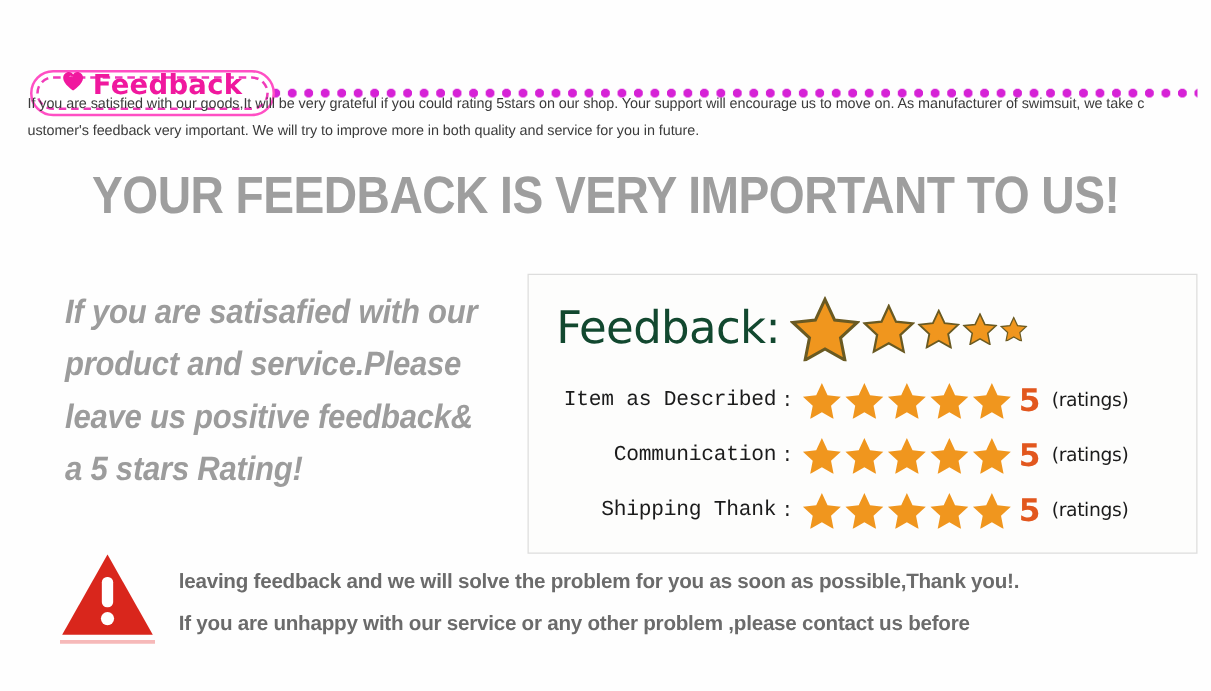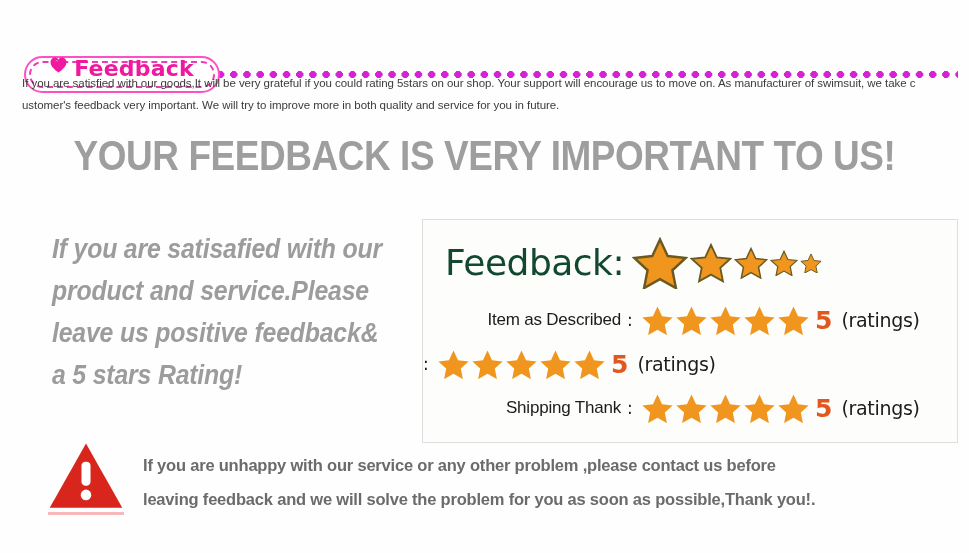--- a/index.html
+++ b/index.html
@@ -175,21 +175,21 @@
   }
   .fb-row {
     display: flex;
     align-items: center;
     height: 44px;
   }
   .fb-row-label {
     width: 198px;
     text-align: right;
     padding-right: 6px;
-    font-family: Liberation Sans, sans-serif;
+    font-family: Liberation Mono, monospace;
     font-size: 17px;
     color: #1b1b1b;
     white-space: nowrap;
     letter-spacing: -0.2px;
   }
   .fb-row-colon {
     width: 14px;
     font-size: 17px;
     color: #1b1b1b;
     font-family: "DejaVu Sans", sans-serif;
@@ -203,21 +203,21 @@
     margin-left: 5px;
     font-family: "DejaVu Sans", sans-serif;
     font-size: 25px;
     font-weight: 600;
     color: #e2571e;
     line-height: 1;
   }
   .fb-row-unit {
     margin-left: 9px;
     font-family: "DejaVu Sans", sans-serif;
-    font-size: 19px;
+    font-size: 15px;
     color: #1b1b1b;
     white-space: nowrap;
     letter-spacing: -0.3px;
   }
 
   
   .warn-wrap {
     position: absolute;
     left: 48px;
     top: 440px;
@@ -330,20 +330,21 @@
             <path d="M16 1.4 L20.4 10.9 L30.7 12 L23.1 19 L25.1 29.2 L16 24.1 L6.9 29.2 L8.9 19 L1.3 12 L11.6 10.9 Z" fill="#f0961e"></path>
           </svg>
           <svg viewBox="0 0 32 30" width="33" height="30.9375" style="display: block;">
             <path d="M16 1.4 L20.4 10.9 L30.7 12 L23.1 19 L25.1 29.2 L16 24.1 L6.9 29.2 L8.9 19 L1.3 12 L11.6 10.9 Z" fill="#f0961e"></path>
           </svg>
         </span>
         <span class="fb-row-score">5</span>
         <span class="fb-row-unit">(ratings)</span>
       </div>
       <div class="fb-row">
+        <span class="fb-row-label">Communication</span>
         <span class="fb-row-colon">:</span>
         <span class="fb-row-stars">
           <svg viewBox="0 0 32 30" width="33" height="30.9375" style="display: block;">
             <path d="M16 1.4 L20.4 10.9 L30.7 12 L23.1 19 L25.1 29.2 L16 24.1 L6.9 29.2 L8.9 19 L1.3 12 L11.6 10.9 Z" fill="#f0961e"></path>
           </svg>
           <svg viewBox="0 0 32 30" width="33" height="30.9375" style="display: block;">
             <path d="M16 1.4 L20.4 10.9 L30.7 12 L23.1 19 L25.1 29.2 L16 24.1 L6.9 29.2 L8.9 19 L1.3 12 L11.6 10.9 Z" fill="#f0961e"></path>
           </svg>
           <svg viewBox="0 0 32 30" width="33" height="30.9375" style="display: block;">
             <path d="M16 1.4 L20.4 10.9 L30.7 12 L23.1 19 L25.1 29.2 L16 24.1 L6.9 29.2 L8.9 19 L1.3 12 L11.6 10.9 Z" fill="#f0961e"></path>
@@ -384,17 +385,17 @@
     </div>
 </div>
 
 <div class="warn-wrap">
   <svg class="warn-icon" viewBox="0 0 100 90">
     <path d="M50 2 L98 87 L2 87 Z" fill="#d9261c"></path>
     <rect x="44" y="26" width="12" height="32" rx="5.5" fill="#ffffff"></rect>
     <circle cx="50" cy="70" r="7" fill="#ffffff"></circle>
   </svg>
   <div class="warn-text">
+    <div>leaving feedback and we will solve the problem for you as soon as possible,Thank you!.</div>
     <div>If you are unhappy with our service or any other problem ,please contact us before</div>
-    <div>leaving feedback and we will solve the problem for you as soon as possible,Thank you!.</div>
   </div>
 </div>
 <div class="pink-rule"></div>
 
 </body></html>

